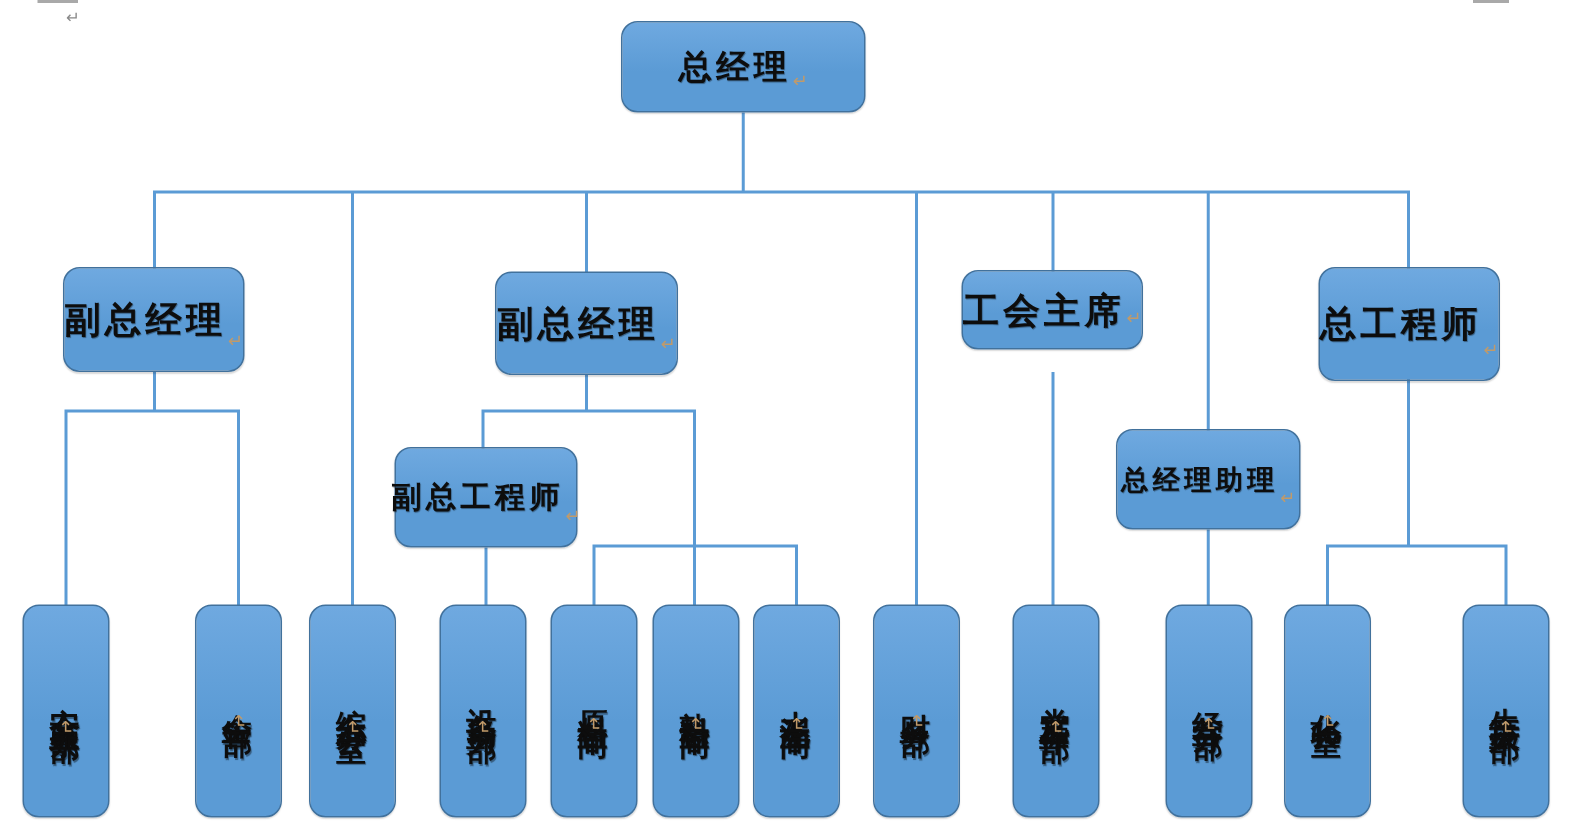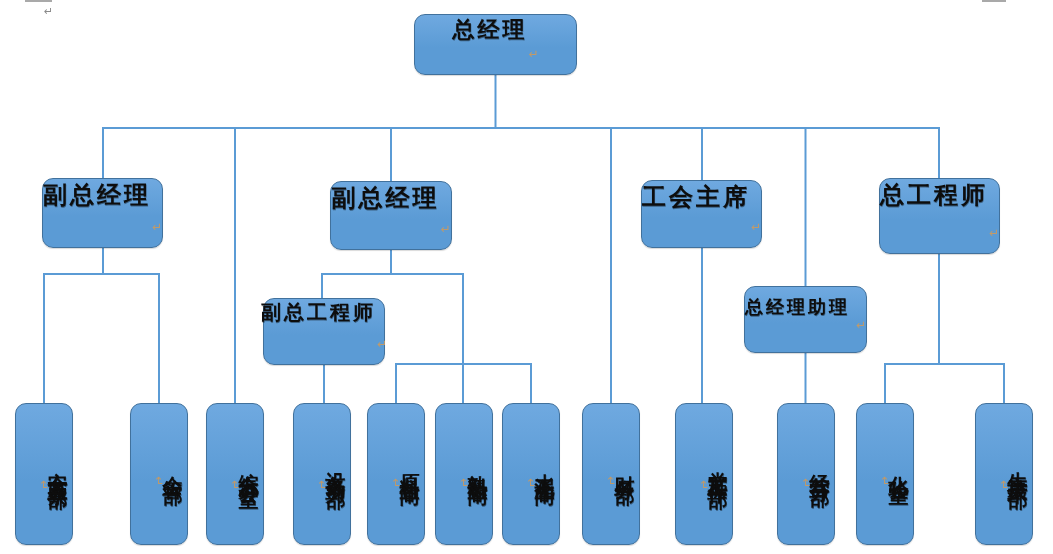--- a/index.html
+++ b/index.html
@@ -10,21 +10,21 @@
   #page{
     position:relative;width:1053px;height:554px;background:#ffffff;overflow:hidden;
     font-family:"DejaVu Sans","Liberation Sans",sans-serif;
   }
   .connectors{position:absolute;left:0;top:0;width:1053px;height:554px;}
   .node{
     position:absolute;box-sizing:border-box;
     background:linear-gradient(180deg,var(--node-fill-top) 0%,var(--node-fill) 55%,var(--node-fill) 100%);
     border:1.5px solid var(--node-border);
     border-radius:11px;
-    display:flex;justify-content:center;
+    display:flex;align-items:center;justify-content:center;
     color:var(--label-text);font-weight:bold;
     box-shadow:0 1px 1px rgba(0,0,0,0.15);
   }
   .node .lbl{
     letter-spacing:3px;
     text-shadow:0.6px 0.8px 0.6px rgba(0,0,0,0.40);
     white-space:nowrap;
   }
   .node.h .lbl{font-size:24px;}
   .node.top .lbl{font-size:22px;}
@@ -90,34 +90,34 @@
   </div>
 
   <div class="node h" style="left:42px;top:178px;width:121px;height:70px;">
     <span class="lbl">副总经理</span>
       <span class="para-mark">↵</span>
   </div>
   <div class="node h" style="left:330px;top:181px;width:122px;height:69px;">
     <span class="lbl">副总经理</span>
       <span class="para-mark">↵</span>
   </div>
-  <div class="node h" style="left:641px;top:180px;width:121px;height:68px;">
+  <div class="node h" style="left:641px;top:180px;width:121px;height:53px;">
     <span class="lbl">工会主席</span>
       <span class="para-mark">↵</span>
   </div>
   <div class="node h" style="left:879px;top:178px;width:121px;height:76px;">
     <span class="lbl">总工程师</span>
       <span class="para-mark">↵</span>
   </div>
 
   <div class="node h" style="left:263px;top:298px;width:122px;height:67px;">
     <span class="lbl" style="font-size:20px;">副总工程师</span>
       <span class="para-mark">↵</span>
   </div>
-  <div class="node h" style="left:744px;top:286px;width:123px;height:67px;flex-direction:column;">
+  <div class="node h" style="left:744px;top:286px;width:123px;height:67px;">
     <span class="lbl" style="font-size:18px;">总经理助理</span>
       <span class="para-mark">↵</span>
   </div>
 
   <div class="node v" style="left:15px;top:403px;width:58px;height:142px;">
     <span class="lbl">安全监察部</span>
       <span class="para-mark">↵</span>
   </div>
   <div class="node v" style="left:130px;top:403px;width:58px;height:142px;">
     <span class="lbl">企管部</span>

